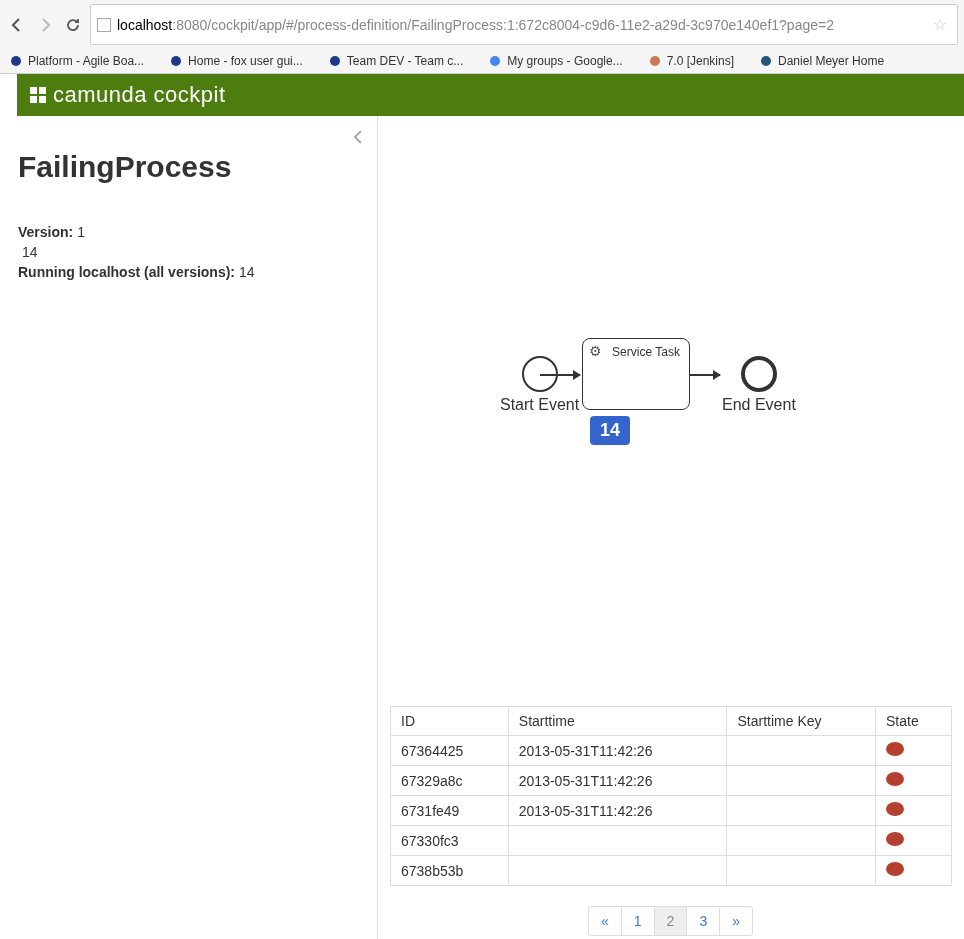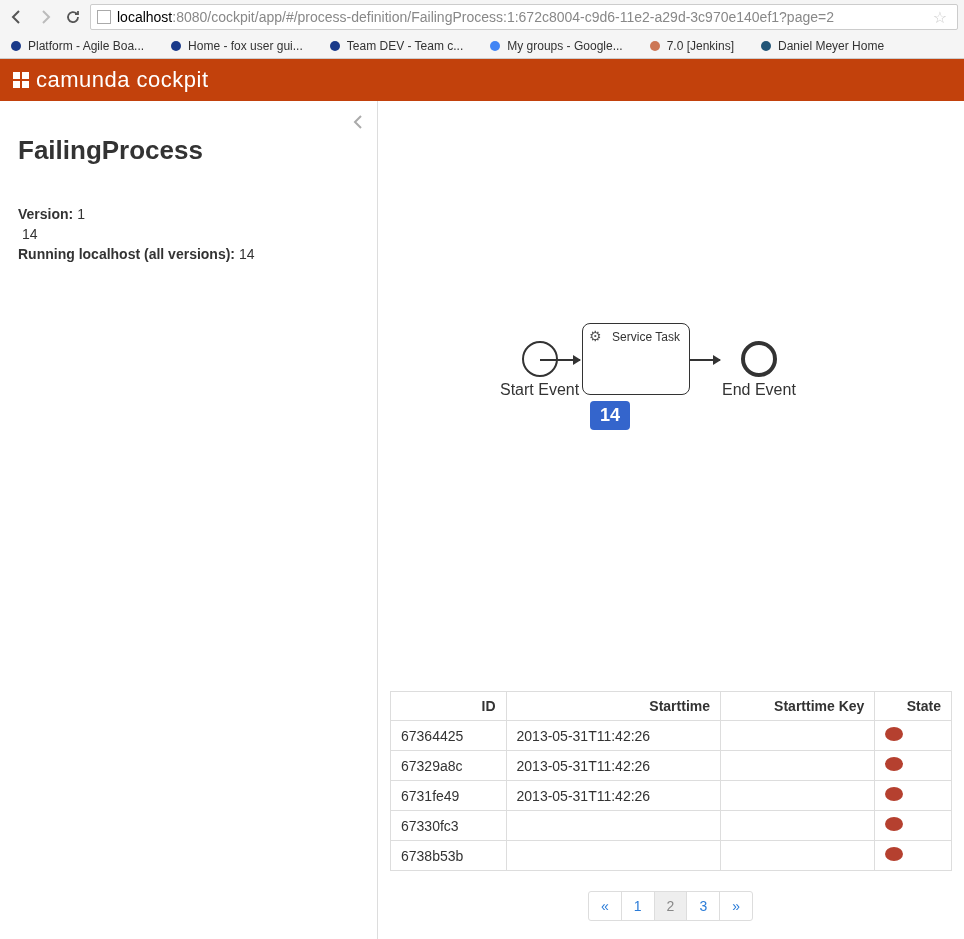--- a/index.html
+++ b/index.html
@@ -3,40 +3,40 @@
 <meta charset="utf-8">
 <style>
 * { box-sizing: border-box; margin: 0; padding: 0; }
 body { font-family: Arial, Helvetica, sans-serif; font-size: 13px; color: #333; background: #fff; width: 964px; }
 
 
 .browser-chrome { border-bottom: 1px solid #ccc; background: #f5f5f5; }
 .nav-row { display: flex; align-items: center; padding: 4px 6px; gap: 6px; }
 .nav-btn { width: 22px; height: 22px; display: flex; align-items: center; justify-content: center; color: #666; cursor: pointer; }
 .nav-btn.disabled { color: #bbb; }
-.url-bar { flex: 1; display: flex; align-items: center; border: 1px solid #ccc; background: #fff; border-radius: 2px; padding: 2px 6px; height: 26px; }
+.url-bar { flex: 1; display: flex; align-items: center; border: 1px solid #ccc; background: #fff; border-radius: 2px; padding: 2px 6px; height: 41px; }
 .url-bar .page-icon { width: 14px; height: 14px; border: 1px solid #aaa; margin-right: 6px; }
 .url-text { font-size: 14px; color: #333; }
 .url-text .host { color: #000; }
 .url-text .path { color: #888; }
 .star-icon { color: #ccc; font-size: 16px; padding: 0 4px; }
 .bookmarks-row { display: flex; align-items: center; padding: 4px 8px; gap: 24px; font-size: 12px; }
 .bookmark { display: flex; align-items: center; gap: 4px; color: #333; cursor: pointer; white-space: nowrap; }
 .bookmark .bm-icon { width: 16px; height: 16px; display: inline-flex; align-items: center; justify-content: center; }
 
 
-.app-header { background: #c2410c; color: #fff; padding: 8px 12px; display: flex; align-items: center; }
+.app-header { background: #4d7c0f; color: #fff; padding: 8px 12px; display: flex; align-items: center; margin-left: 17px; }
 .app-header .logo-icon { width: 18px; height: 18px; margin-right: 6px; }
 .app-header .brand { font-size: 22px; font-weight: 300; letter-spacing: 0.5px; }
 
 
 .main { display: flex; min-height: 840px; }
 .sidebar { width: 378px; border-right: 1px solid #ddd; padding: 20px 18px; position: relative; }
 .collapse-btn { position: absolute; top: 14px; right: 14px; color: #aaa; font-size: 16px; cursor: pointer; }
-.sidebar h1 { font-size: 26px; font-weight: bold; color: #333; margin-bottom: 40px; margin-top: 14px; }
+.sidebar h1 { font-size: 30px; font-weight: bold; color: #333; margin-bottom: 40px; margin-top: 14px; }
 .meta-table { font-size: 14px; }
 .meta-table .row { display: flex; margin-bottom: 4px; }
 .meta-table .label { font-weight: bold; }
 .meta-table .value { margin-left: 4px; }
 
 .content { flex: 1; padding: 20px 12px; display: flex; flex-direction: column; }
 
 
 .diagram { flex: 0 0 auto; height: 560px; position: relative; }
 .bpmn-node { position: absolute; text-align: center; }
@@ -46,21 +46,21 @@
 .bpmn-task { width: 108px; height: 72px; border: 1px solid #333; border-radius: 8px; background: #fff; padding: 6px; font-size: 12px; position: relative; }
 .bpmn-task .gear { position: absolute; top: 4px; left: 6px; font-size: 14px; color: #555; }
 .bpmn-task .task-name { margin-left: 20px; margin-top: 0; }
 .bpmn-arrow { position: absolute; height: 2px; background: #333; }
 .bpmn-arrow::after { content: ''; position: absolute; right: -1px; top: -4px; border-left: 8px solid #333; border-top: 5px solid transparent; border-bottom: 5px solid transparent; }
 .badge { position: absolute; background: #3465cc; color: #fff; font-size: 18px; font-weight: bold; padding: 4px 10px; border-radius: 4px; }
 
 
 .instances-table { width: 100%; border-collapse: collapse; margin-top: auto; }
 .instances-table th, .instances-table td { border: 1px solid #ddd; padding: 6px 10px; text-align: left; font-size: 14px; }
-.instances-table th { font-weight: bold; background: #fff; text-align: right; }
+.instances-table th { font-weight: normal; background: #fff; }
 .state-dot { width: 18px; height: 14px; background: #b5402f; border-radius: 50%; display: inline-block; }
 
 
 .pagination { display: flex; justify-content: center; margin-top: 20px; }
 .pagination .pg { border: 1px solid #ddd; padding: 6px 12px; color: #2b7cd8; cursor: pointer; margin-left: -1px; font-size: 14px; }
 .pagination .pg.active { background: #eee; color: #888; }
 .pagination .pg:first-child { border-radius: 3px 0 0 3px; }
 .pagination .pg:last-child { border-radius: 0 3px 3px 0; }
 </style>
 </head>

